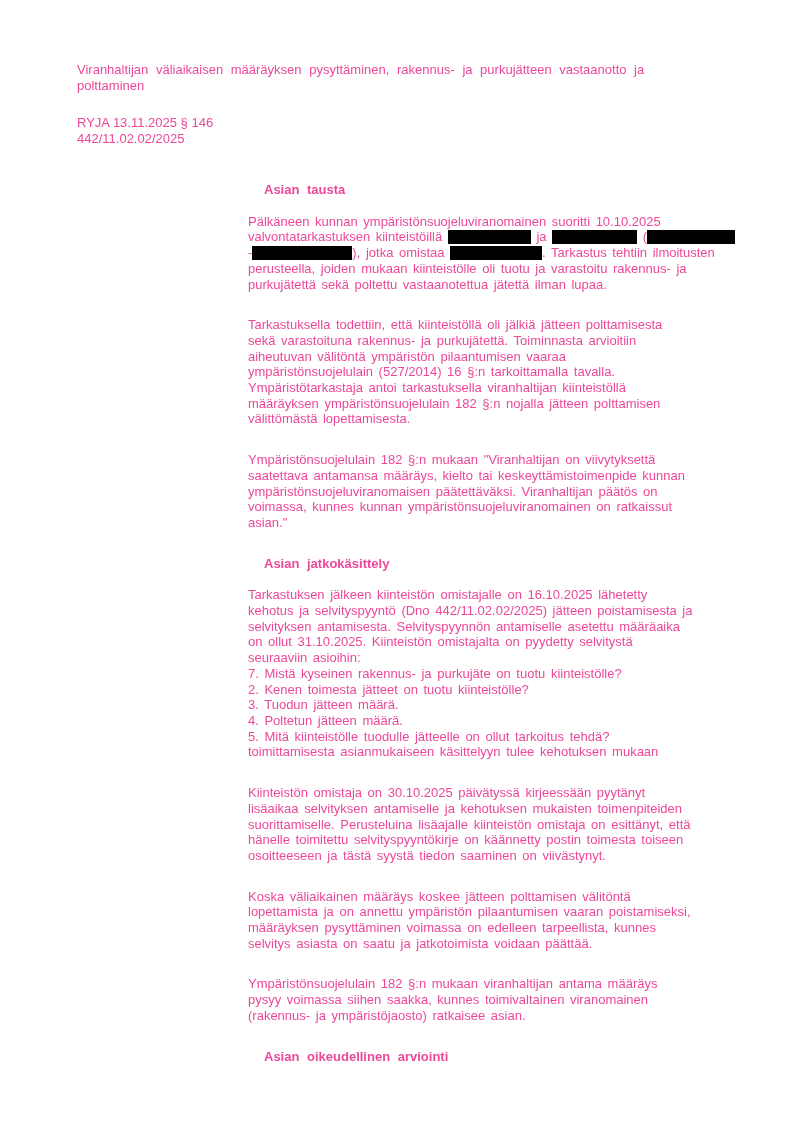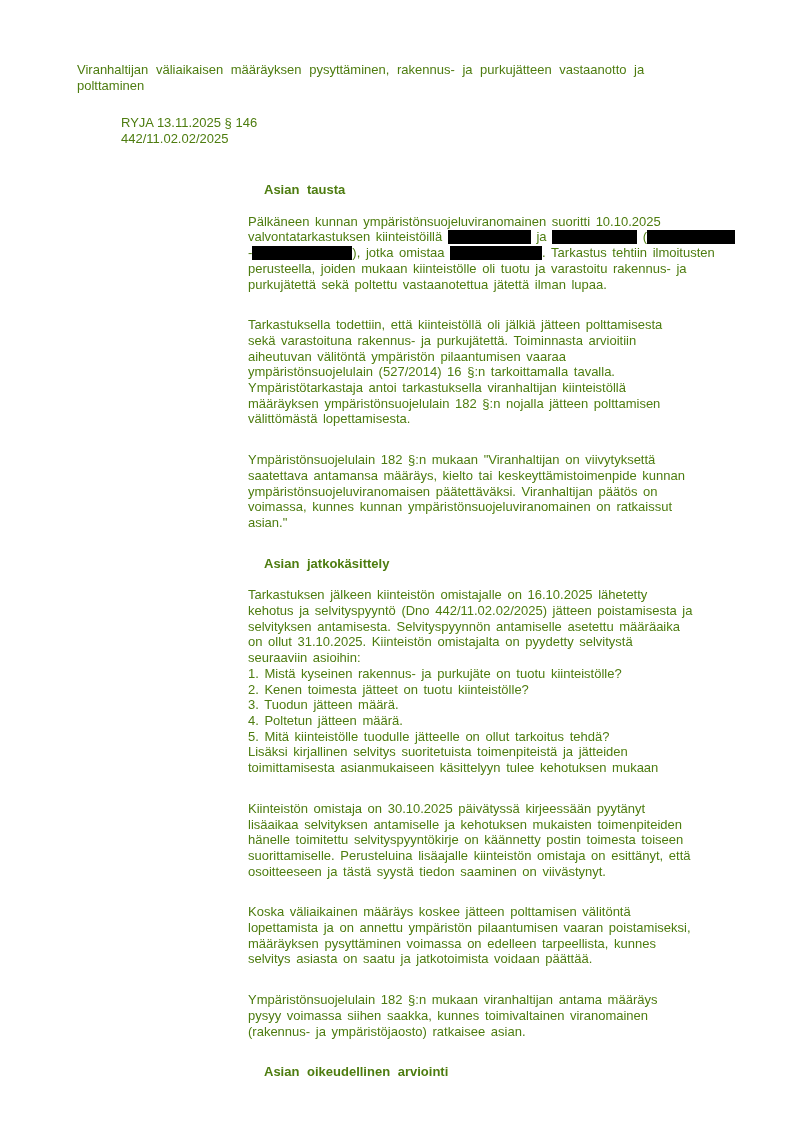--- a/index.html
+++ b/index.html
@@ -2,38 +2,38 @@
 <html lang="fi"><head>
 <meta charset="utf-8">
 <style>
   html, body { margin: 0; padding: 0; }
   body { background: #ffffff; }
   .page {
     position: relative;
     width: 794px;
     height: 1122px;
     background: #ffffff;
-    color: #4d7c0f;
+    color: #ec4899;
     font-family: "Liberation Sans", "DejaVu Sans", sans-serif;
     font-size: 13px;
     overflow: hidden;
   }
   .header {
     position: absolute;
     left: 77px;
     top: 62px;
     width: 616px;
   }
   .title-line {
     line-height: 16px;
     word-spacing: 4px;
     white-space: nowrap;
   }
   .title { margin-bottom: 21px; }
-  .ref-line { line-height: 16px; margin-left: 44px; }
+  .ref-line { line-height: 16px; }
   .doc-body {
     position: absolute;
     left: 248px;
     top: 166px;
     width: 514px;
   }
   .heading {
     font-weight: bold;
     line-height: 15.7px;
     word-spacing: 4px;
@@ -92,35 +92,34 @@
       </div>
       <div class="heading">Asian jatkokäsittely</div>
       <div class="block tight">
         <div class="line">Tarkastuksen jälkeen kiinteistön omistajalle on 16.10.2025 lähetetty</div>
         <div class="line">kehotus ja selvityspyyntö (Dno 442/11.02.02/2025) jätteen poistamisesta ja</div>
         <div class="line">selvityksen antamisesta. Selvityspyynnön antamiselle asetettu määräaika</div>
         <div class="line">on ollut 31.10.2025. Kiinteistön omistajalta on pyydetty selvitystä</div>
         <div class="line">seuraaviin asioihin:</div>
       </div>
       <div class="block tight">
-        <div class="line">1. Mistä kyseinen rakennus- ja purkujäte on tuotu kiinteistölle?</div>
+        <div class="line">7. Mistä kyseinen rakennus- ja purkujäte on tuotu kiinteistölle?</div>
         <div class="line">2. Kenen toimesta jätteet on tuotu kiinteistölle?</div>
         <div class="line">3. Tuodun jätteen määrä.</div>
         <div class="line">4. Poltetun jätteen määrä.</div>
         <div class="line">5. Mitä kiinteistölle tuodulle jätteelle on ollut tarkoitus tehdä?</div>
       </div>
       <div class="block">
-        <div class="line">Lisäksi kirjallinen selvitys suoritetuista toimenpiteistä ja jätteiden</div>
         <div class="line">toimittamisesta asianmukaiseen käsittelyyn tulee kehotuksen mukaan</div>
       </div>
       <div class="block">
         <div class="line">Kiinteistön omistaja on 30.10.2025 päivätyssä kirjeessään pyytänyt</div>
         <div class="line">lisäaikaa selvityksen antamiselle ja kehotuksen mukaisten toimenpiteiden</div>
+        <div class="line">suorittamiselle. Perusteluina lisäajalle kiinteistön omistaja on esittänyt, että</div>
         <div class="line">hänelle toimitettu selvityspyyntökirje on käännetty postin toimesta toiseen</div>
-        <div class="line">suorittamiselle. Perusteluina lisäajalle kiinteistön omistaja on esittänyt, että</div>
         <div class="line">osoitteeseen ja tästä syystä tiedon saaminen on viivästynyt.</div>
       </div>
       <div class="block">
         <div class="line">Koska väliaikainen määräys koskee jätteen polttamisen välitöntä</div>
         <div class="line">lopettamista ja on annettu ympäristön pilaantumisen vaaran poistamiseksi,</div>
         <div class="line">määräyksen pysyttäminen voimassa on edelleen tarpeellista, kunnes</div>
         <div class="line">selvitys asiasta on saatu ja jatkotoimista voidaan päättää.</div>
       </div>
       <div class="block">
         <div class="line">Ympäristönsuojelulain 182 §:n mukaan viranhaltijan antama määräys</div>

